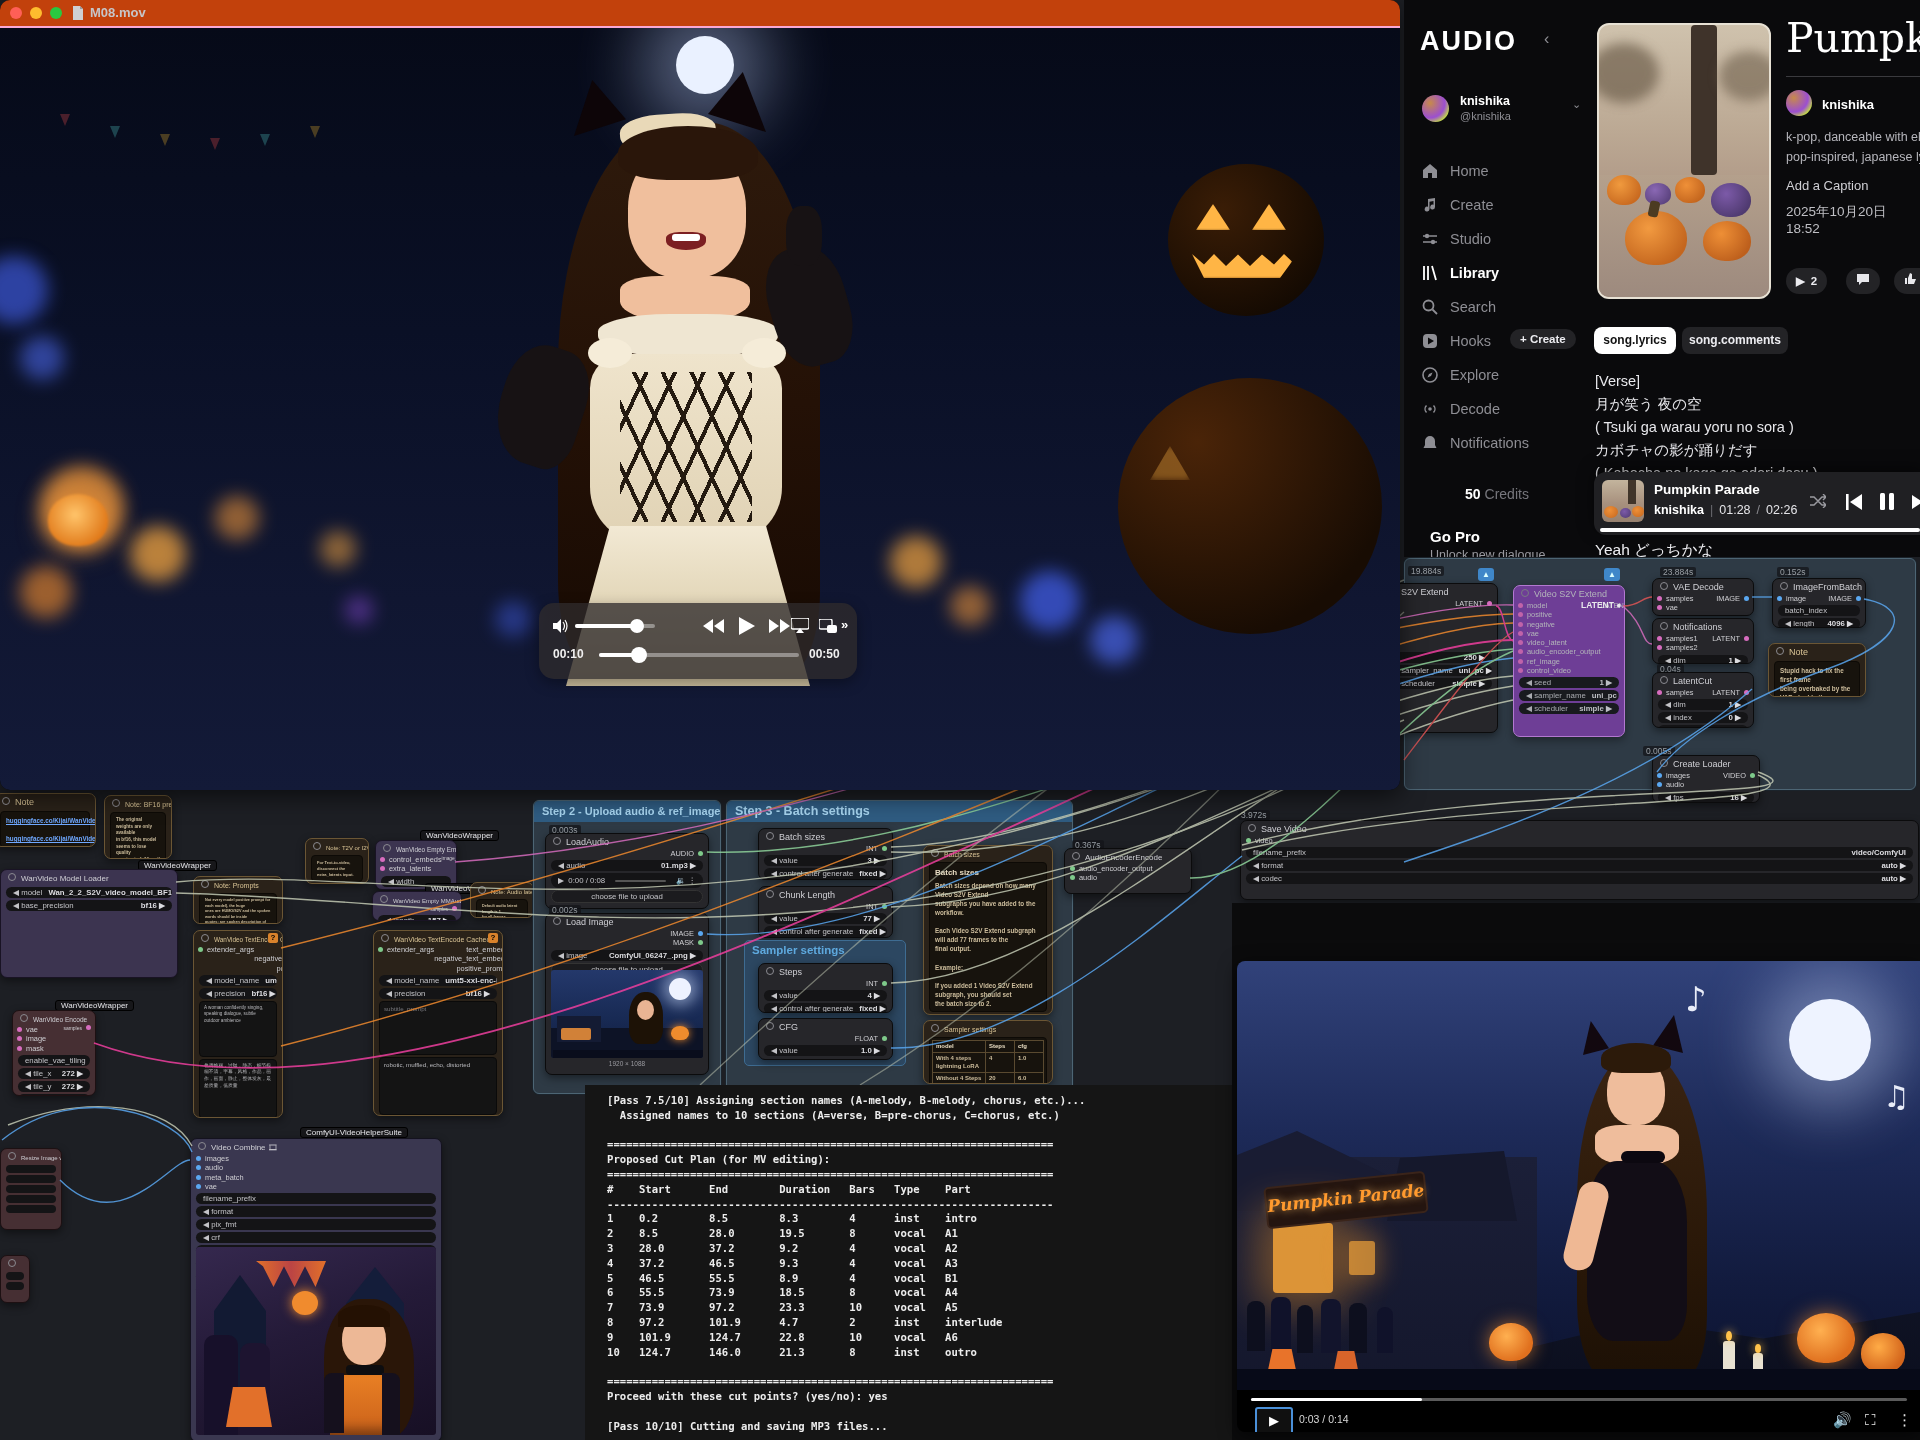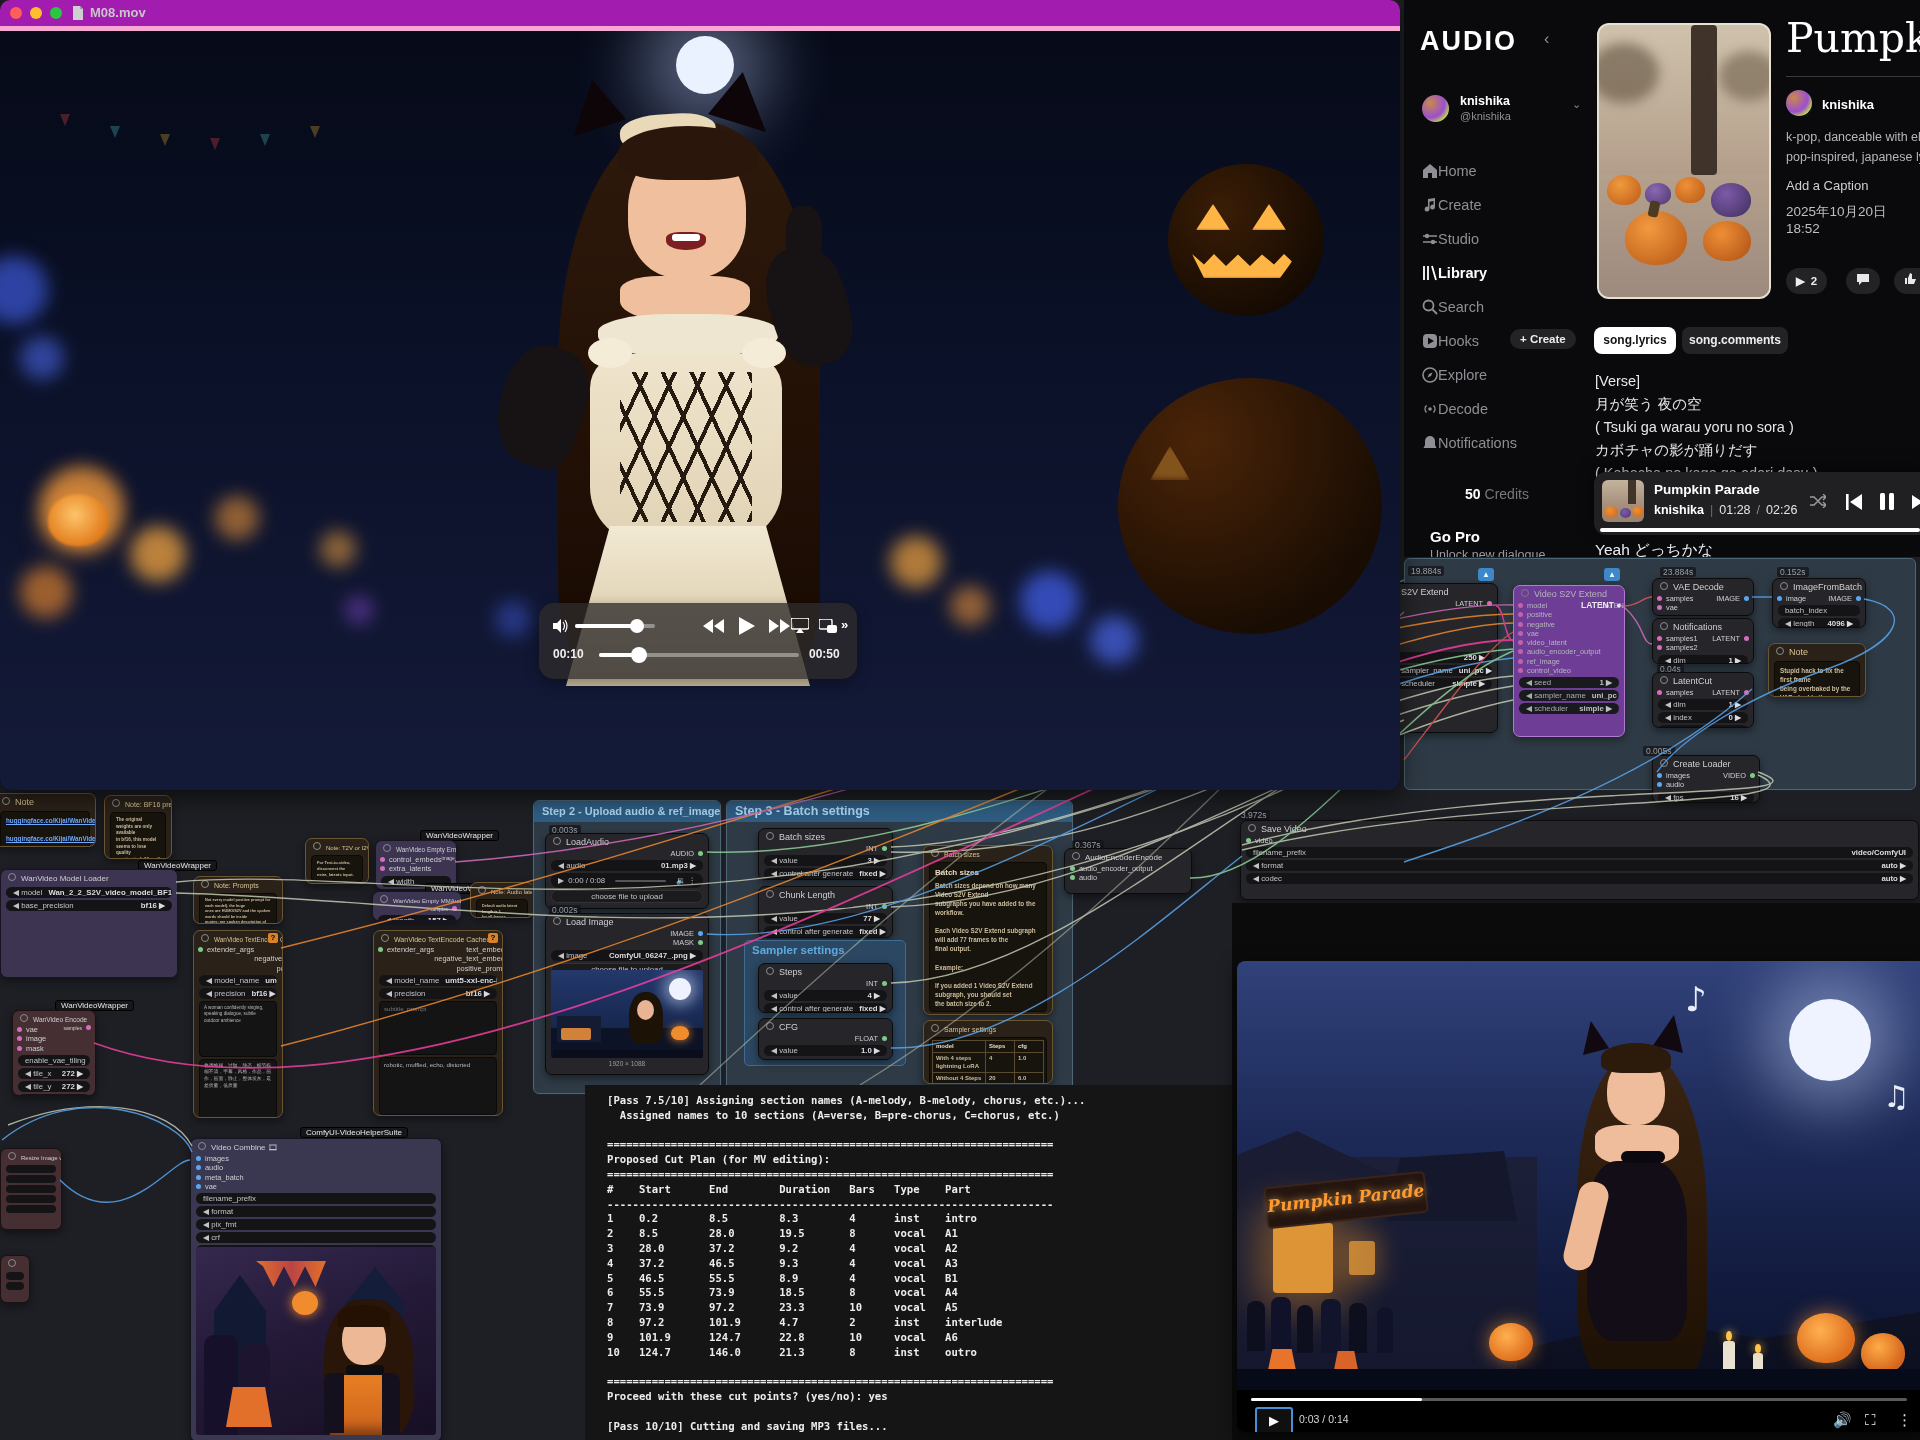--- a/index.html
+++ b/index.html
@@ -29,32 +29,32 @@
   .tlabel{position:absolute;font-size:8.5px;color:#9aa0a6;background:rgba(20,22,26,.75);padding:0 3px;border-radius:2px;white-space:nowrap}
   .wtag{position:absolute;font-size:8px;color:#e8e8ec;background:#17171a;border:1px solid #000;padding:0 5px;border-radius:3px;white-space:nowrap}
   .textarea{background:#141414;border:1px solid #0a0a0a;border-radius:4px;margin:2px 5px;color:#b9b9bd;font-size:6.2px;padding:3px 4px;overflow:hidden;line-height:1.4}
   .qbadge{position:absolute;top:2px;right:4px;width:10px;height:10px;background:#d9822b;border-radius:2px;color:#000;font-size:8px;font-weight:bold;text-align:center;line-height:10px}
   .collapse-btn{position:absolute;width:16px;height:13px;background:#3f87c9;border-radius:3px;color:#dff;font-size:8px;text-align:center;line-height:13px}
   
   #terminal{position:absolute;left:585px;top:1085px;width:647px;height:355px;background:#151515;overflow:hidden}
   #terminal pre{margin:8px 0 0 22px;font-family:"DejaVu Sans Mono",monospace;font-size:10.6px;font-weight:bold;line-height:14.8px;color:#ededed;letter-spacing:0}
   
   #vidwin{position:absolute;left:0;top:0;width:1400px;height:790px;background:#000;border-radius:10px;overflow:hidden;box-shadow:0 6px 24px rgba(0,0,0,.6)}
-  #titlebar{position:absolute;left:0;top:0;right:0;height:26px;background:#a21caf;border-bottom:5px solid #f9a8d4}
+  #titlebar{position:absolute;left:0;top:0;right:0;height:26px;background:#c2410c;border-bottom:2px solid #f9a8d4}
   .tl{position:absolute;top:7px;width:12px;height:12px;border-radius:50%}
   #scene1{position:absolute;left:0;top:26px;right:0;bottom:0;background:linear-gradient(180deg,#060a18 0%,#0a1026 40%,#101631 75%,#131a38 100%);overflow:hidden}
   .bokeh{position:absolute;border-radius:50%;filter:blur(9px)}
   .qtbar{position:absolute;left:539px;top:577px;width:318px;height:76px;background:rgba(46,42,44,.78);border-radius:15px;box-shadow:0 4px 14px rgba(0,0,0,.35)}
   .qtt{font-size:12px;font-weight:bold;color:#f0f0f0}
   .slider{position:relative;height:4px;background:rgba(255,255,255,.38);border-radius:2px}
   .slider .fill{position:absolute;left:0;top:0;bottom:0;background:#fff;border-radius:2px}
   .knob{position:absolute;top:50%;transform:translate(-50%,-50%);width:14px;height:14px;background:#fff;border-radius:50%}
   
   #suno{position:absolute;left:1404px;top:0;width:516px;height:557px;background:#0a0a0c;overflow:hidden}
-  .navitem{position:absolute;left:18px;display:flex;color:#8e8e94;font-size:14.5px;width:170px}
+  .navitem{position:absolute;left:18px;display:flex;gap:12px;color:#8e8e94;font-size:14.5px;width:170px}
   .navitem.active{color:#fff;font-weight:bold}
   .navicon{width:16px;height:16px;display:inline-block}
   .pill{background:#232326;border-radius:14px;color:#ececf0;font-size:11.5px;padding:4px 10px;font-weight:bold}
   .tab{position:absolute;top:327px;height:27px;border-radius:8px;font-size:12px;font-weight:bold;line-height:27px;text-align:center}
   .lyr{font-size:14.5px;line-height:23px;color:#e8e8ec}
   #sunoplayer{position:absolute;left:190px;top:472px;width:330px;height:63px;background:#202023;border-radius:12px 0 0 12px;box-shadow:0 -4px 16px rgba(0,0,0,.5)}
   
   #brwrap{position:absolute;left:1232px;top:903px;width:688px;height:537px;background:#0b0b0c}
   #brplayer{position:absolute;left:5px;top:58px;width:683px;height:471px;background:#000;border-radius:8px 0 0 8px;overflow:hidden;box-shadow:0 4px 18px rgba(0,0,0,.6)}
   #scene2{position:absolute;left:0;top:0;right:0;height:429px;background:linear-gradient(180deg,#31427a 0%,#1d2a58 40%,#121b3e 75%,#0c1330 100%);overflow:hidden}

